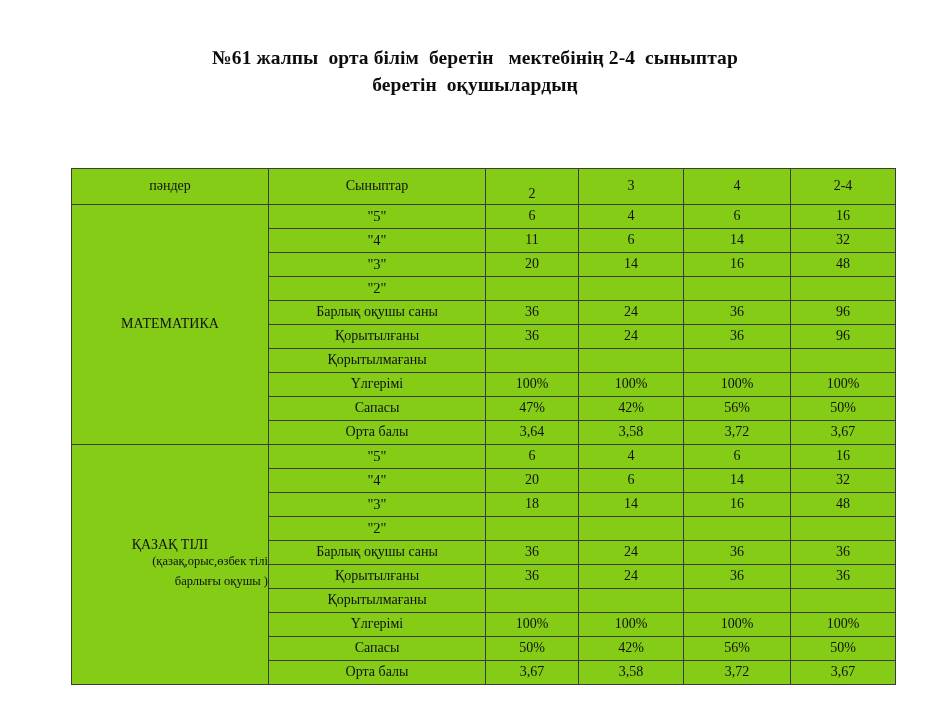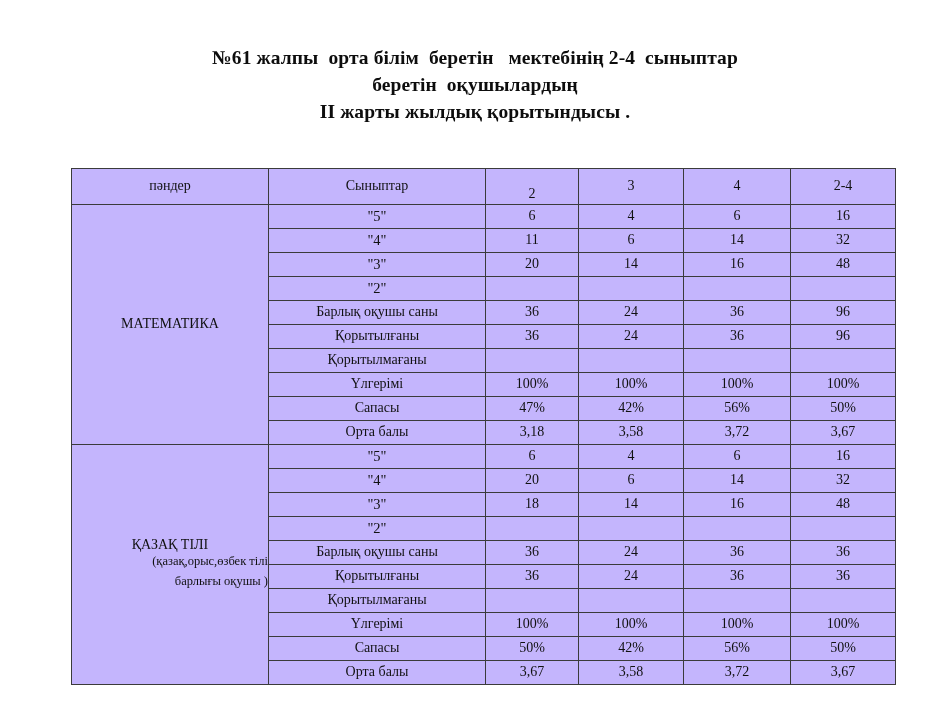--- a/index.html
+++ b/index.html
@@ -46,21 +46,21 @@
   .table-wrap {
     position: absolute;
     left: 71px;
     top: 168px;
     width: 824px;
   }
   table.report {
     border-collapse: collapse;
     table-layout: fixed;
     width: 824px;
-    background: #c4b5fd;
+    background: #84cc16;
   }
   table.report td, table.report th {
     border: 1px solid #3b3b3b;
     padding: 0;
     margin: 0;
     font-weight: normal;
     font-size: 14px;
     color: #111;
     text-align: center;
     vertical-align: middle;
@@ -103,21 +103,20 @@
   .cell-val.empty { color: transparent; }
 </style>
 </head>
 <body>
 
 <div class="page">
 
   <div class="title-block">
     <div class="title-line">№61 жалпы  орта білім  беретін   мектебінің 2-4  сыныптар</div>
     <div class="title-line">беретін  оқушылардың</div>
-    <div class="title-line">II жарты жылдық қорытындысы .</div>
   </div>
 
   <div class="table-wrap">
     <table class="report">
       <colgroup>
         <col class="c-subject">
         <col class="c-label">
         <col class="c-n">
         <col class="c-n2">
         <col class="c-n3">
@@ -193,21 +192,21 @@
           </tr>
           <tr class="data-row">
             <td class="row-label">Сапасы</td>
             <td class="cell-val">47%</td>
             <td class="cell-val">42%</td>
             <td class="cell-val">56%</td>
             <td class="cell-val">50%</td>
           </tr>
           <tr class="data-row">
             <td class="row-label">Орта балы</td>
-            <td class="cell-val">3,18</td>
+            <td class="cell-val">3,64</td>
             <td class="cell-val">3,58</td>
             <td class="cell-val">3,72</td>
             <td class="cell-val">3,67</td>
           </tr>
           <tr class="data-row">
             <td class="subject-cell" rowspan="10">
               <span class="subject-name">ҚАЗАҚ ТІЛІ</span>
               <span class="subject-sub">(қазақ,орыс,өзбек  тілі</span>
               <span class="subject-sub">барлығы оқушы )</span>
             </td>

